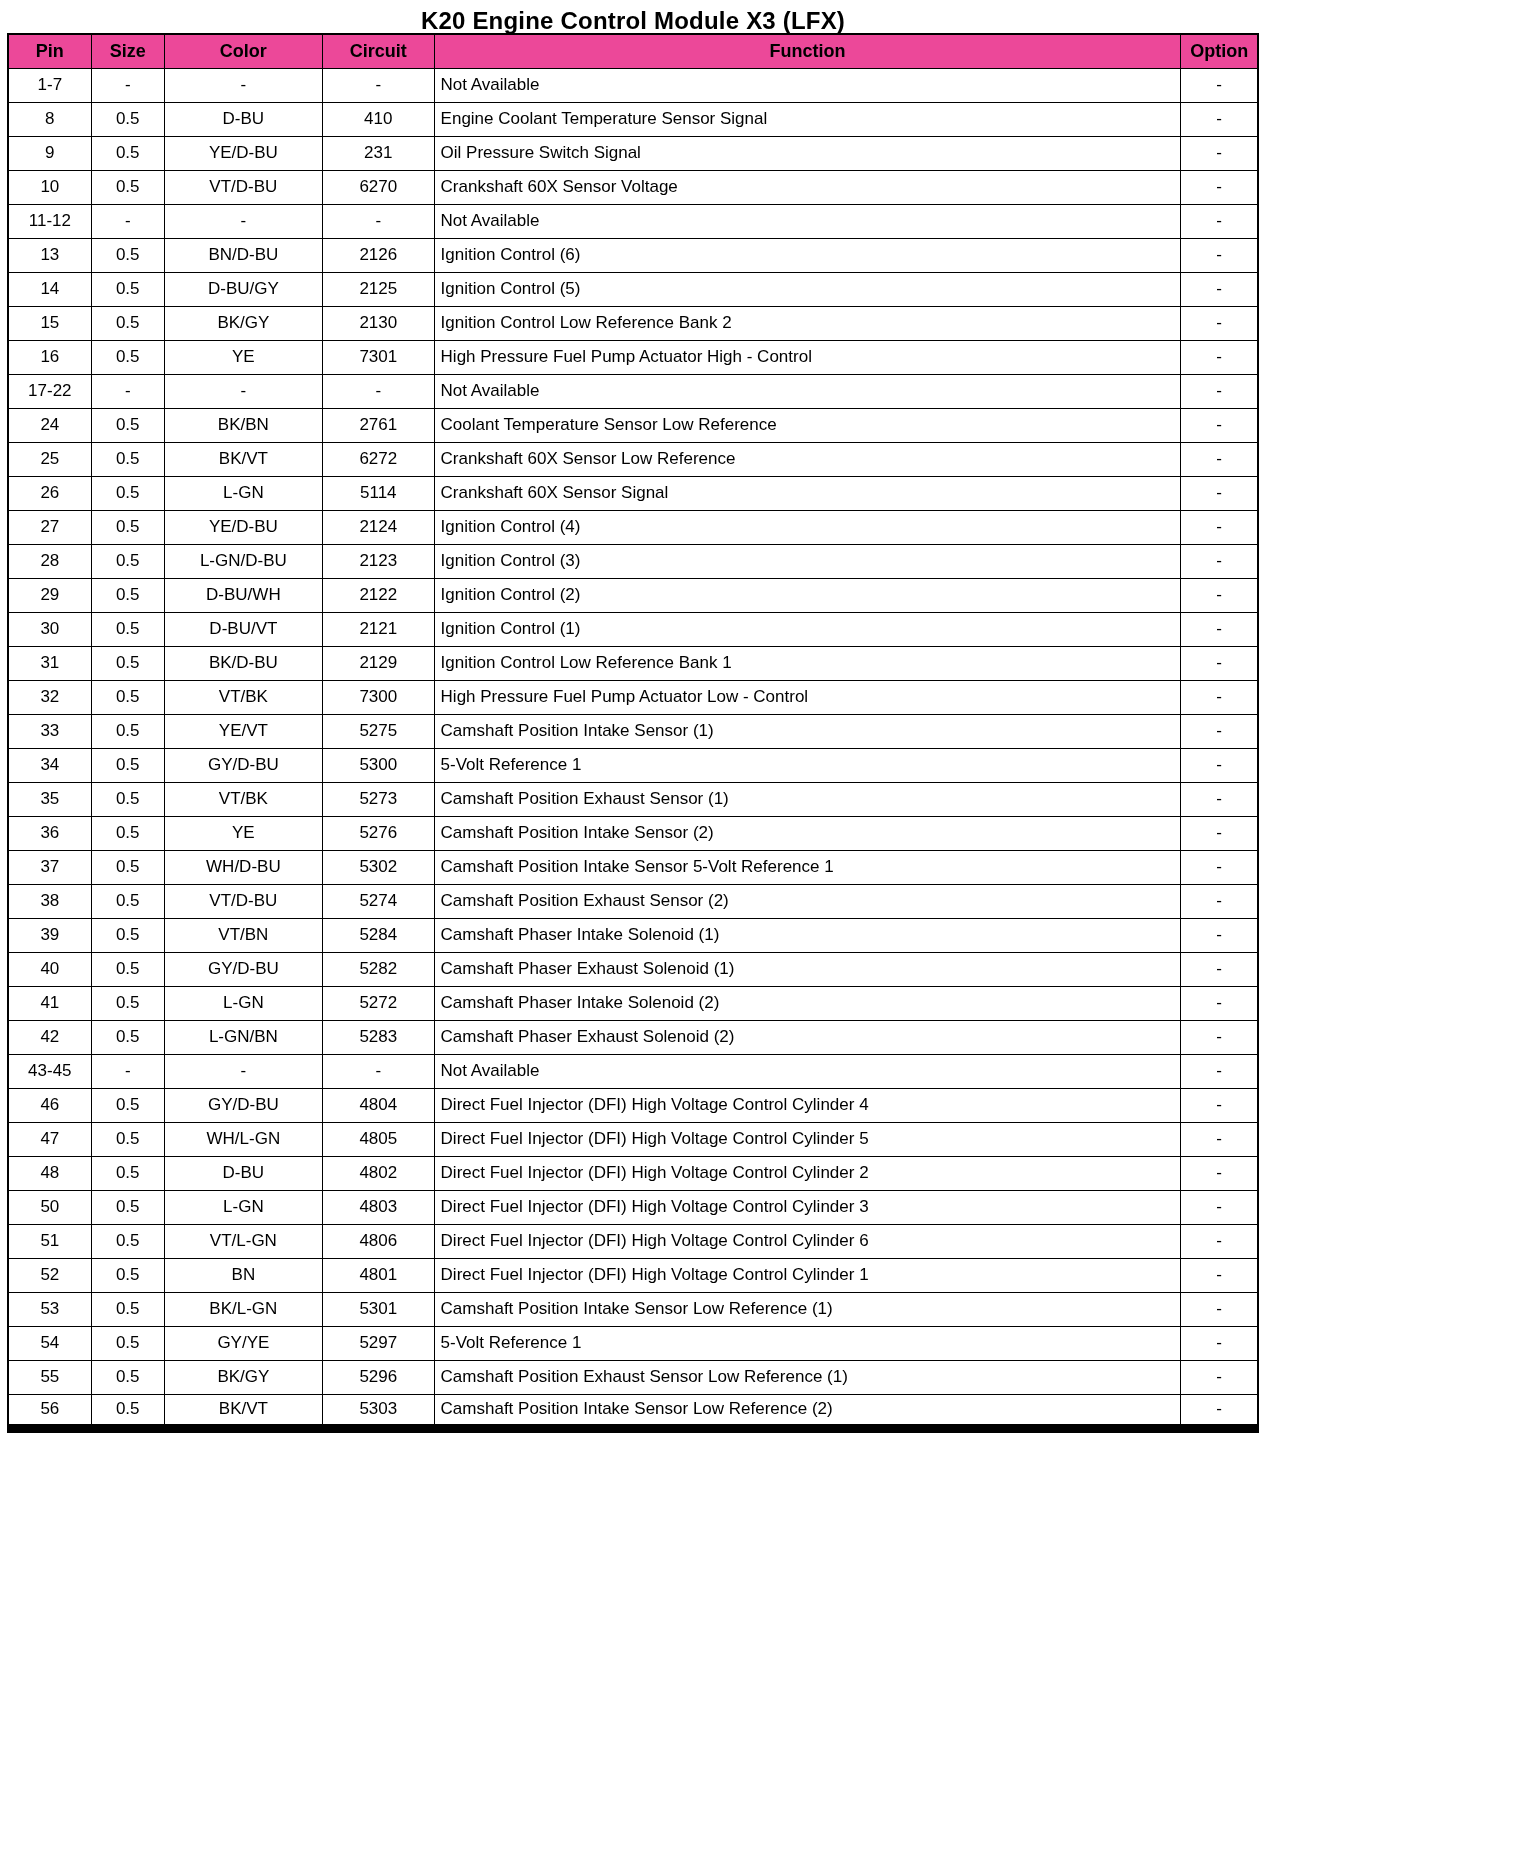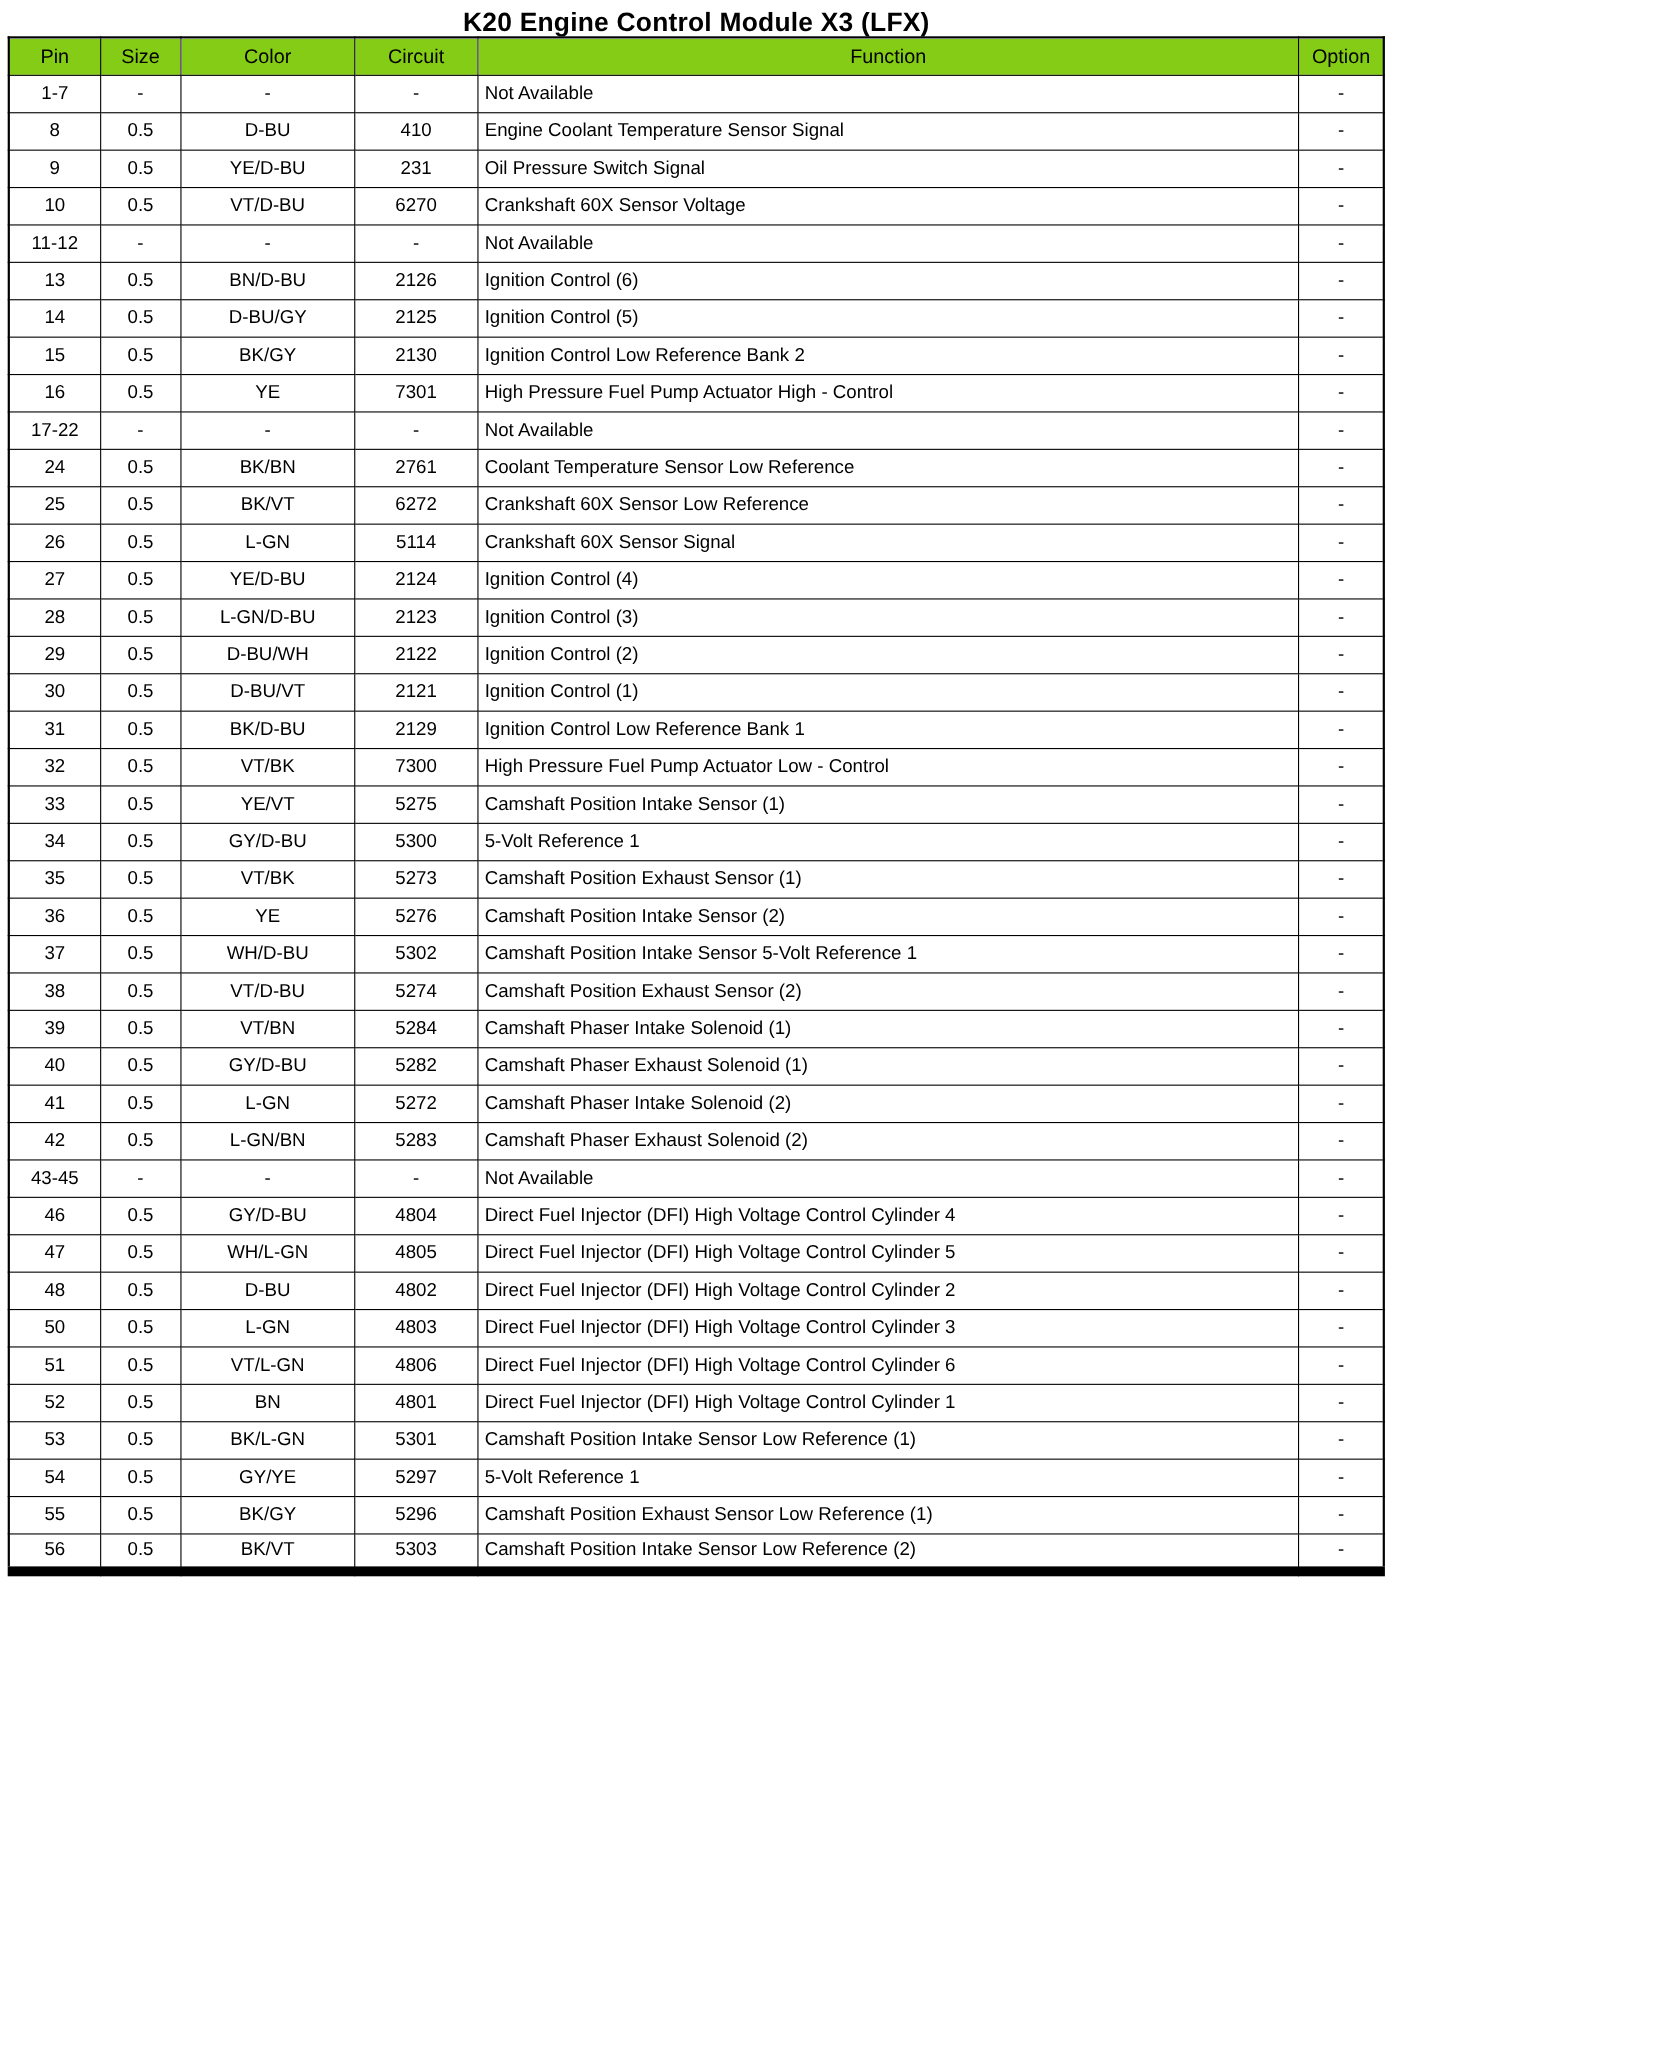--- a/index.html
+++ b/index.html
@@ -34,24 +34,24 @@
     border: 1px solid #000000;
     height: 34px;
     padding: 0 4px;
     font-size: 17px;
     text-align: center;
     vertical-align: middle;
     overflow: hidden;
     white-space: nowrap;
   }
   th {
-    font-weight: normal;
+    font-weight: bold;
     font-size: 18px;
     height: 34px;
-    background: #84cc16;
+    background: #ec4899;
   }
   .c0 { width: 82px; }
   .c1 { width: 72px; }
   .c2 { width: 156px; }
   .c3 { width: 110px; }
   .c4 { width: 736px; }
   .c5 { width: 76px; }
   td.c4 { text-align: left; padding-left: 6px; }
 </style>
 </head>

